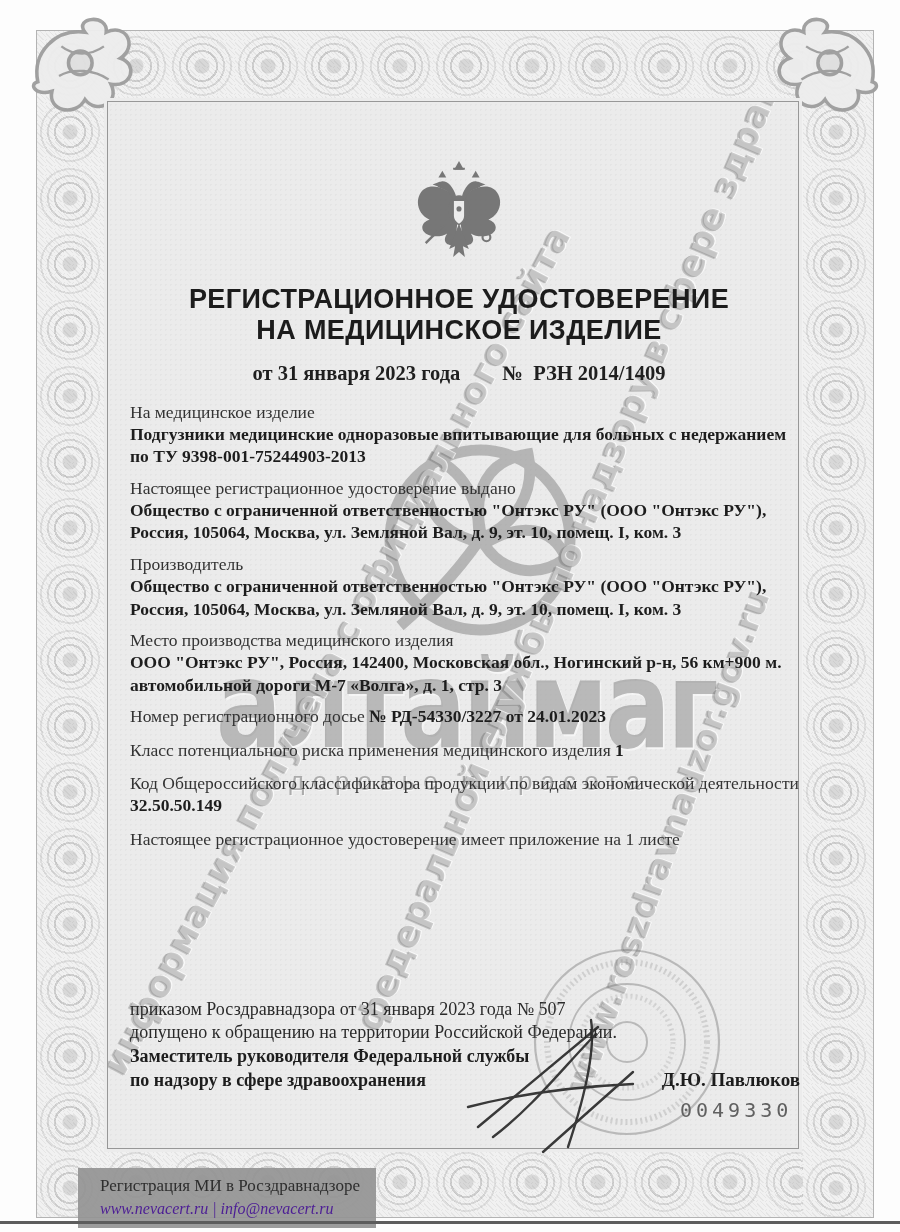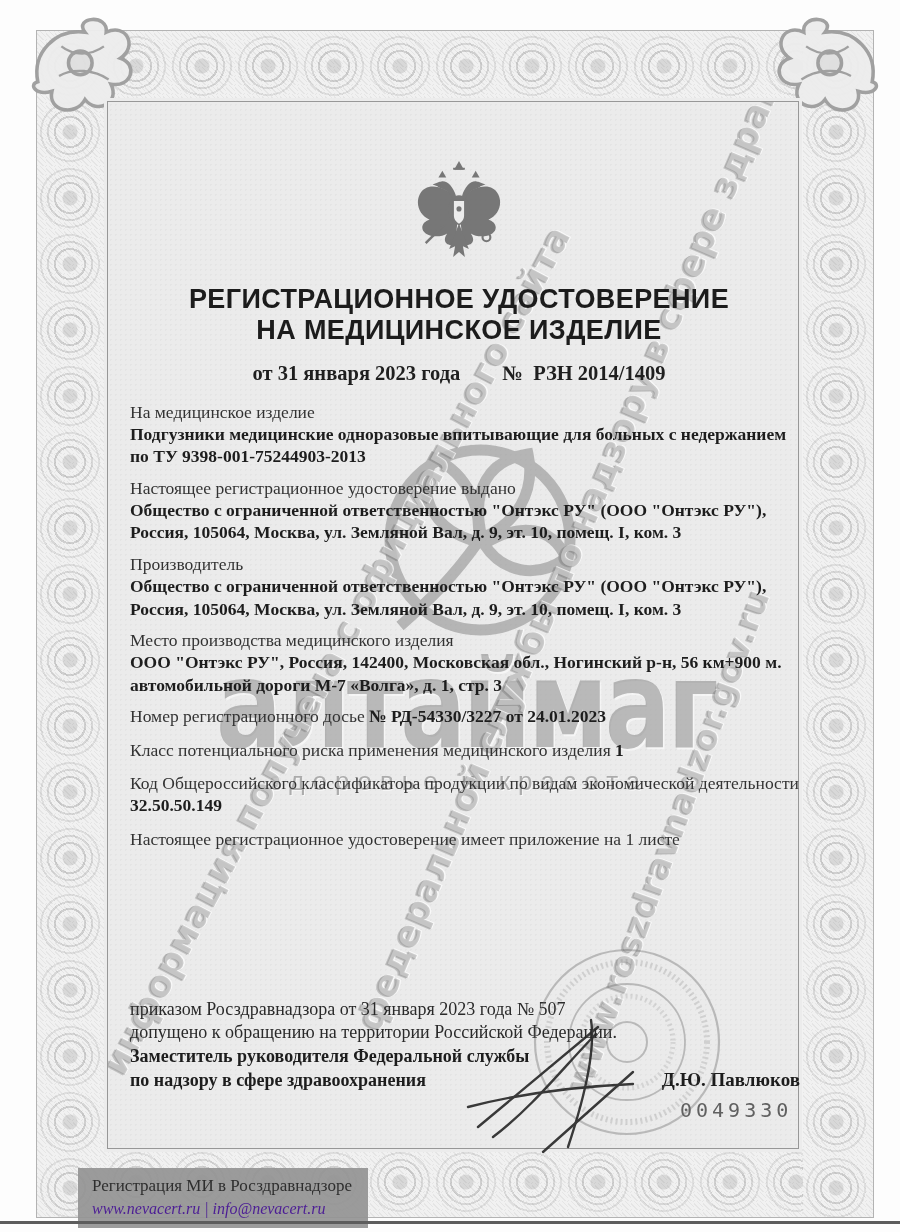--- a/index.html
+++ b/index.html
@@ -81,21 +81,21 @@
   .sign-name { font-weight:700; font-size:19px; color:#1c1c1c; padding-right:6px; }
   .serial { position:absolute; z-index:3; left:572px; top:996px;
             font-family:"DejaVu Sans Mono", monospace; font-size:20px; letter-spacing:4px;
             color:#606060; }
 
   
   .seal-overlay { position:absolute; z-index:4; left:340px; top:820px; width:360px; height:300px;
                   pointer-events:none; }
 
   
-  .badge { position:absolute; z-index:6; left:78px; top:1168px; padding:7px 16px 8px 14px;
+  .badge { position:absolute; z-index:6; left:78px; top:1168px; padding:7px 16px 8px 22px;
            background:rgba(148,148,148,0.92); color:#2e2e2e; font-size:17px; line-height:1.35; }
   .badge-line2 { font-size:16px; color:#4c1d95;font-style:italic; }
   .scan-bottom-line { position:absolute; z-index:7; left:0; top:1221px; width:900px; height:3px;
                       background:#5d5d5d; }
   .scan-right-line  { position:absolute; z-index:0; left:866px; top:48px; width:1px; height:1165px;
                       background:#c0c0c0; box-shadow:3px 0 0 #dcdcdc; }
 </style>
 </head>
 <body>
 

